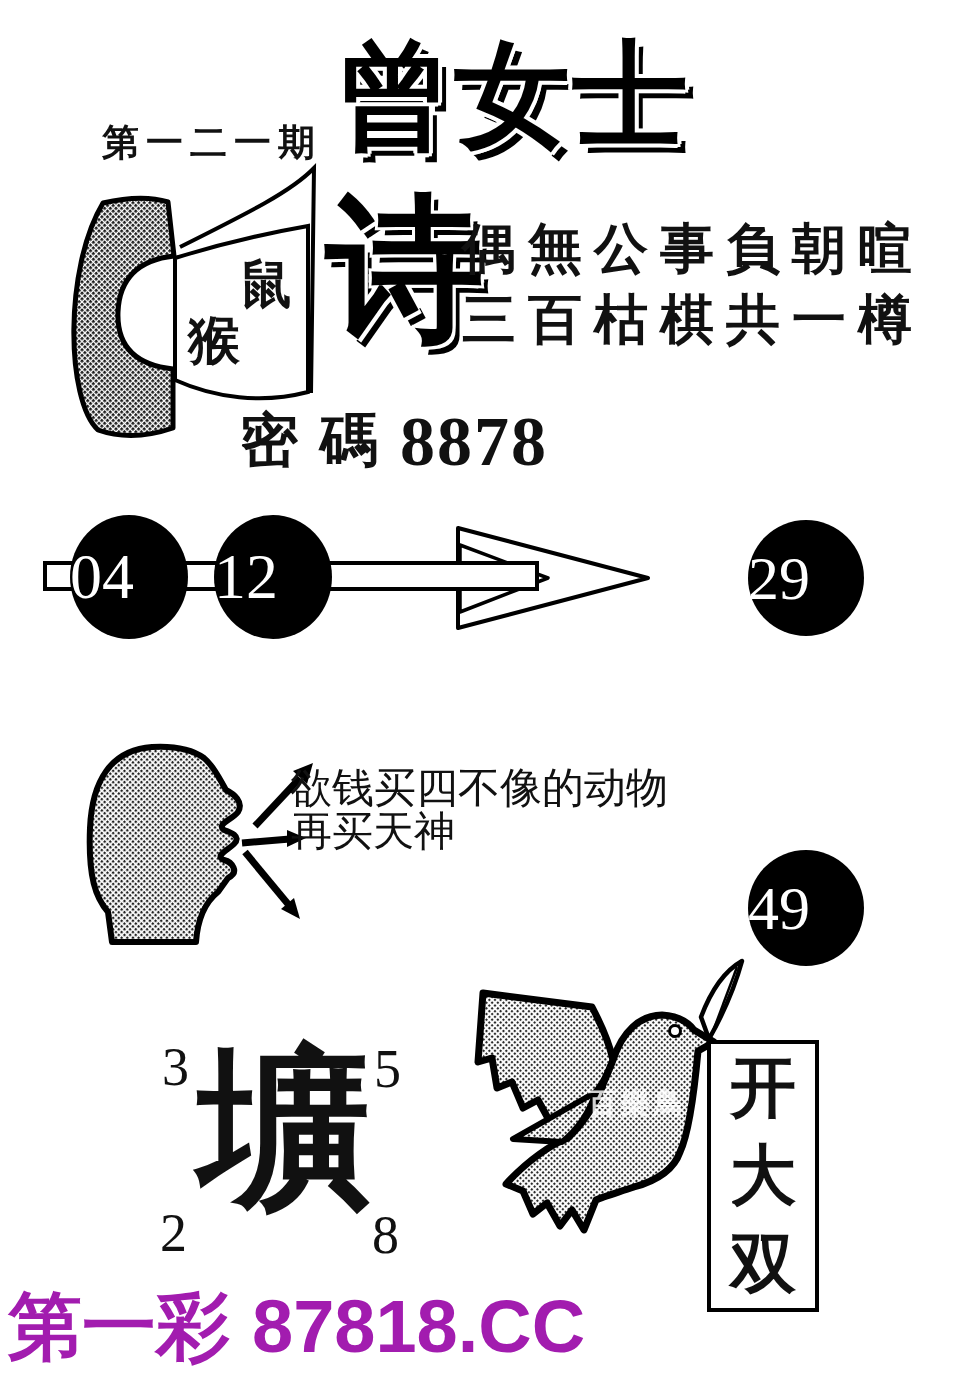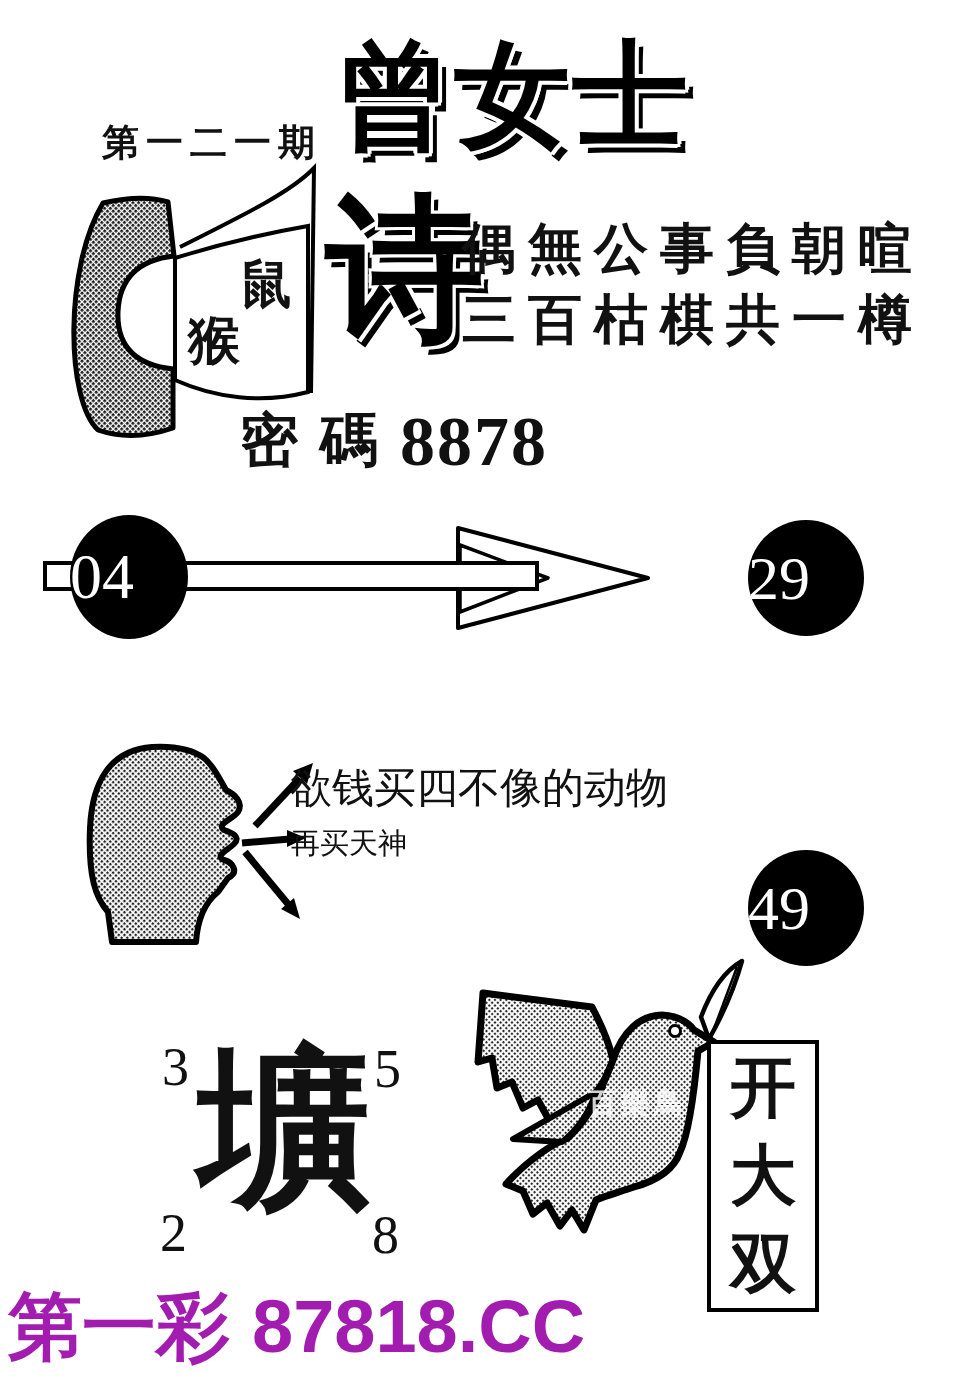--- a/index.html
+++ b/index.html
@@ -44,21 +44,21 @@
   .ball{
     position:absolute;background:#000;border-radius:50%;
     display:flex;align-items:center;justify-content:flex-start;
     color:#fff;font-family:"Liberation Serif","DejaVu Serif",serif;
   }
   .ball-row{width:118px;height:124px;font-size:64px;}
   .ball-side{width:116px;height:116px;font-size:62px;}
 
   .speech-line{white-space:nowrap;font-weight:400;}
   .speech-line-1{left:290px;top:760px;font-size:42px;}
-  .speech-line-2{left:291px;top:824px;font-size:29px;}
+  .speech-line-2{left:291px;top:804px;font-size:41px;}
 
   .corner-number{font-size:54px;}
   .num-3{left:162px;top:1036px;}
   .num-5{left:374px;top:1038px;}
   .num-2{left:160px;top:1202px;}
   .num-8{left:372px;top:1204px;}
 
   .main-char{left:198px;top:1044px;font-size:172px;font-weight:900;line-height:1;}
 
   .dove-watermark{
@@ -156,20 +156,23 @@
   <div class="abs zodiac zodiac-bottom">猴</div>
 
   <div class="abs password-row">
     <span class="password-label">密碼</span>
     <span class="password-value">8878</span>
   </div>
 
   <div class="ball ball-row" style="left:70px;top:515px;">
     <span>04</span>
   </div>
+  <div class="ball ball-row" style="left:214px;top:515px;">
+    <span>12</span>
+  </div>
 
   <div class="ball ball-side" style="left:748px;top:520px;">
     <span>29</span>
   </div>
   <div class="ball ball-side" style="left:748px;top:850px;">
     <span>49</span>
   </div>
 
   <div class="abs speech-line speech-line-1">欲钱买四不像的动物</div>
   <div class="abs speech-line speech-line-2">再买天神</div>

